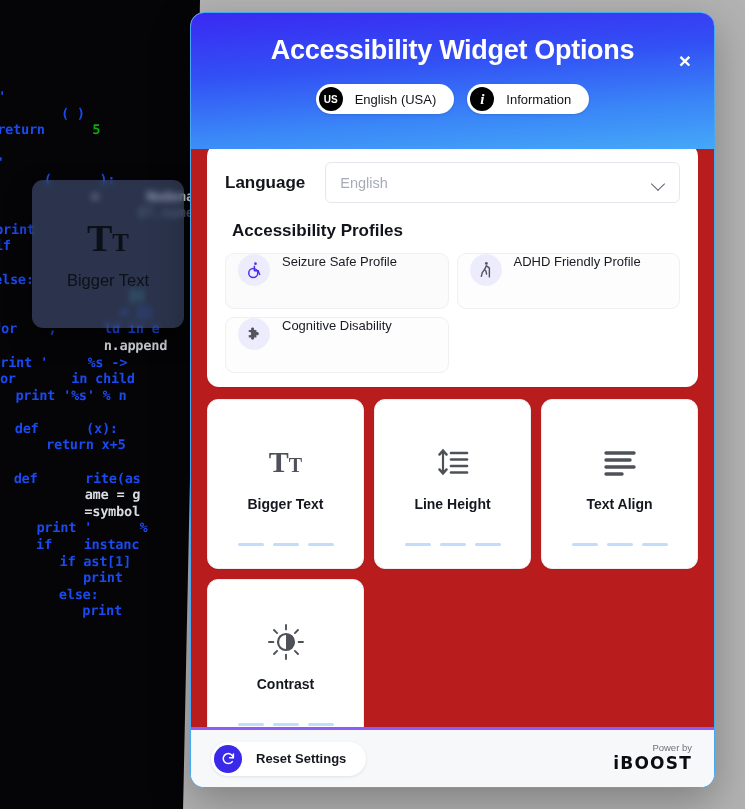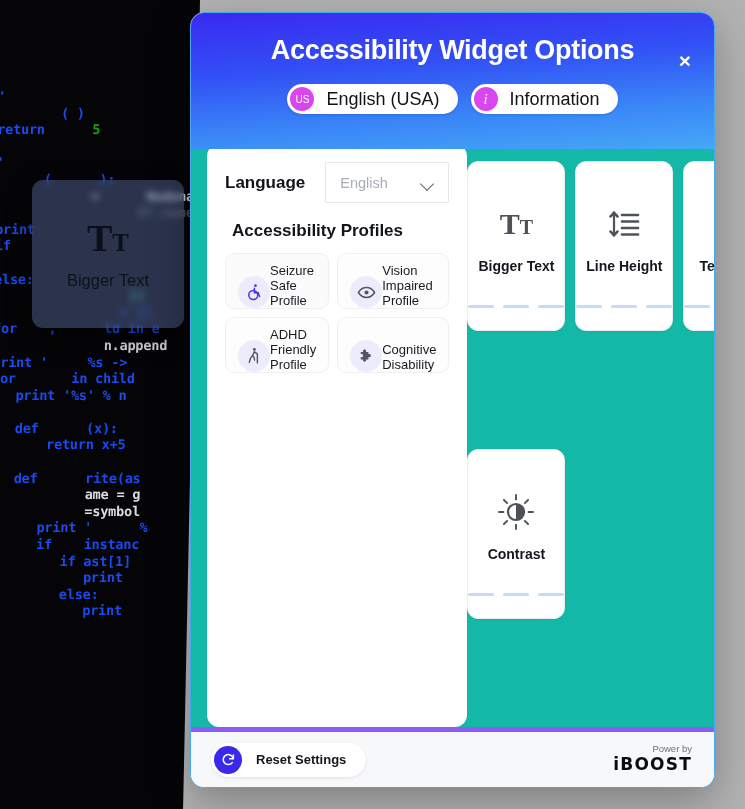--- a/index.html
+++ b/index.html
@@ -157,58 +157,59 @@
     background: #ffffff;
     border-radius: 16px;
     padding: 0 18px 0 3px;
     box-shadow: 0 1px 3px rgba(0,0,0,0.12);
     cursor: pointer;
   }
   .pill-badge {
     width: 24px;
     height: 24px;
     border-radius: 50%;
-    background: #d946ef;
+    background: #000000;
     color: #ffffff;
     font-size: 10px;
-    font-weight: normal;
+    font-weight: bold;
     display: flex;
     align-items: center;
     justify-content: center;
     margin-right: 12px;
     flex: 0 0 24px;
   }
   .pill-badge.info { font-family: "Liberation Serif", serif; font-size: 15px; font-style: italic; }
-  .pill-label { font-size: 18px; color: #111318; text-align: center; }
+  .pill-label { font-size: 13px; color: #111318; text-align: center; }
 
   
   .dlg-body {
     flex: 1 1 auto;
-    background: #14b8a6;
+    background: #b91c1c;
     position: relative;
     padding: 0 16px;
     display: flex;
+    flex-direction: column;
     overflow: hidden;
   }
 
   .panel {
     background: #ffffff;
     border-radius: 12px;
     margin-top: -5px;
     padding: 18px 18px 14px 18px;
     box-shadow: 0 1px 2px rgba(16,24,40,0.05);
   }
 
   .lang-row { display: flex; align-items: center; gap: 20px; }
   .lang-label { font-size: 17px; font-weight: bold; color: #11141b; }
   .lang-select {
     flex: 1;
     height: 41px;
     border: 1px solid #e4e7ec;
-    border-radius: 1px;
+    border-radius: 6px;
     background: #fff;
     display: flex;
     align-items: center;
     padding: 0 14px;
     cursor: pointer;
   }
   .lang-value { flex: 1; font-size: 14.5px; color: #a7adb8; }
   .chev {
     width: 13px; height: 8px;
     display: inline-block;
@@ -231,21 +232,22 @@
     margin: 18px 0 12px 7px;
   }
 
   .profiles-grid {
     display: grid;
     grid-template-columns: 1fr 1fr;
     gap: 8px;
   }
   .profile-card {
     display: flex;
-    align-items: flex-end;
+    align-items: flex-start;
+    gap: 12px;
     height: 56px;
     border-radius: 9px;
     border: 1px solid #eef0f3;
     background: #fbfbfc;
     padding: 0 12px;
     cursor: pointer;
   }
   .profile-card.plain { background: #fdfdfe; }
   .pf-icon {
     width: 32px; height: 32px;
@@ -311,21 +313,21 @@
     width: 26px;
     height: 3px;
     border-radius: 2px;
     background: #c2dcfb;
   }
 
   
   .dlg-footer {
     flex: 0 0 60px;
     background: #f7f8fa;
-    border-top: 5px solid #8b5cf6;
+    border-top: 3px solid #8b5cf6;
     display: flex;
     align-items: center;
     justify-content: space-between;
     padding: 0 22px 0 20px;
   }
   .reset-btn {
     display: flex;
     align-items: center;
     height: 34px;
     background: #ffffff;
@@ -445,29 +447,20 @@
               <svg width="18" height="18" viewBox="0 0 24 24" fill="none" stroke="#4b32e8" stroke-width="2" stroke-linecap="round" stroke-linejoin="round">
                 <circle cx="14" cy="3.5" r="1.8" fill="#4b32e8" stroke="none"></circle>
                 <path d="M12.5 7v6h5"></path>
                 <path d="M17.5 13l2 5"></path>
                 <circle cx="11" cy="16" r="6"></circle>
               </svg>
             </span>
             <span class="pf-label">Seizure Safe Profile</span>
           </div>
 
-          <div class="profile-card plain">
-            <span class="pf-icon">
-              <svg width="19" height="19" viewBox="0 0 24 24" fill="none" stroke="#53565e" stroke-width="1.9" stroke-linecap="round" stroke-linejoin="round">
-                <path d="M1.8 12s3.8-6.2 10.2-6.2S22.2 12 22.2 12 18.4 18.2 12 18.2 1.8 12 1.8 12z"></path>
-                <circle cx="12" cy="12" r="2.6" fill="#53565e" stroke="none"></circle>
-              </svg>
-            </span>
-            <span class="pf-label">Vision Impaired Profile</span>
-          </div>
 
           <div class="profile-card plain">
             <span class="pf-icon">
               <svg width="18" height="18" viewBox="0 0 24 24" fill="none" stroke="#53565e" stroke-width="1.9" stroke-linecap="round" stroke-linejoin="round">
                 <circle cx="12.5" cy="3.2" r="1.9" fill="#53565e" stroke="none"></circle>
                 <path d="M12.5 6.5l-2.5 5 2 2.2.8 3.8"></path>
                 <path d="M10 11.5L7 15.5l-1.2 5"></path>
                 <path d="M12.5 6.5l3.5 2.4"></path>
                 <path d="M16.5 9.2v12"></path>
               </svg>

